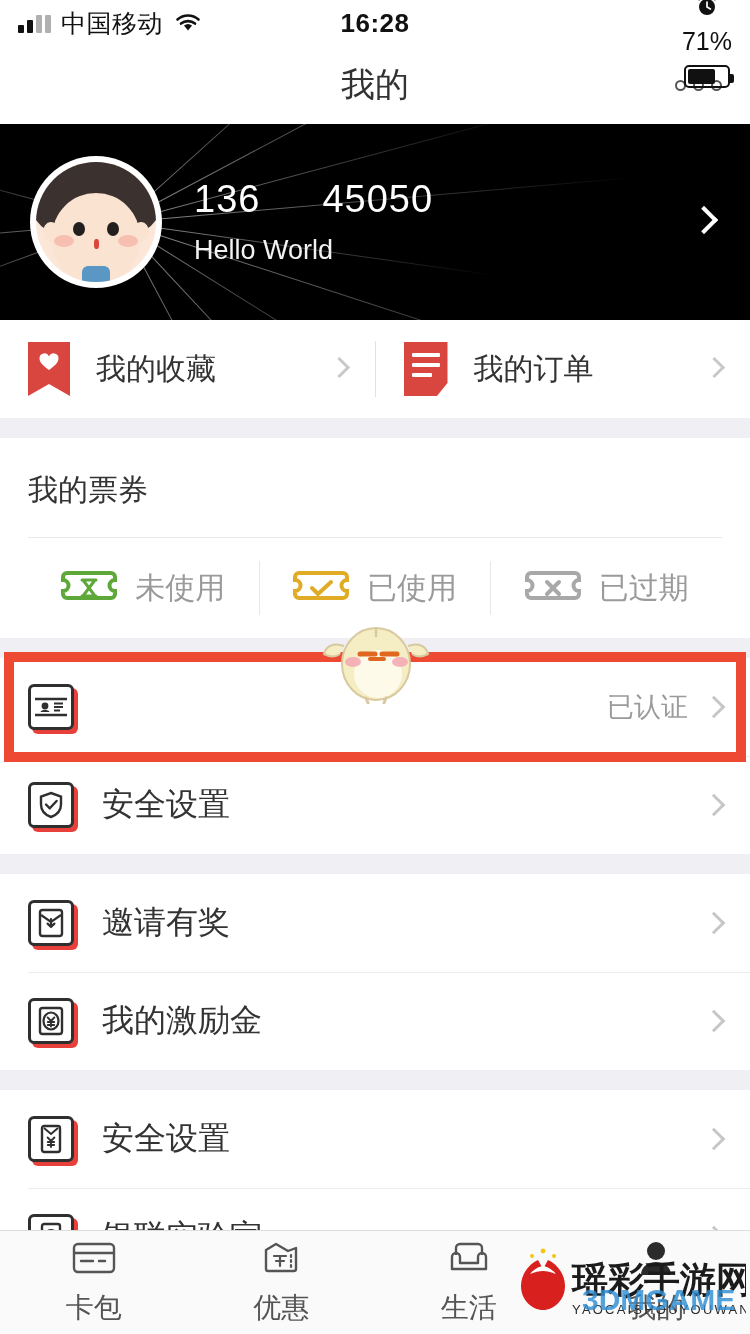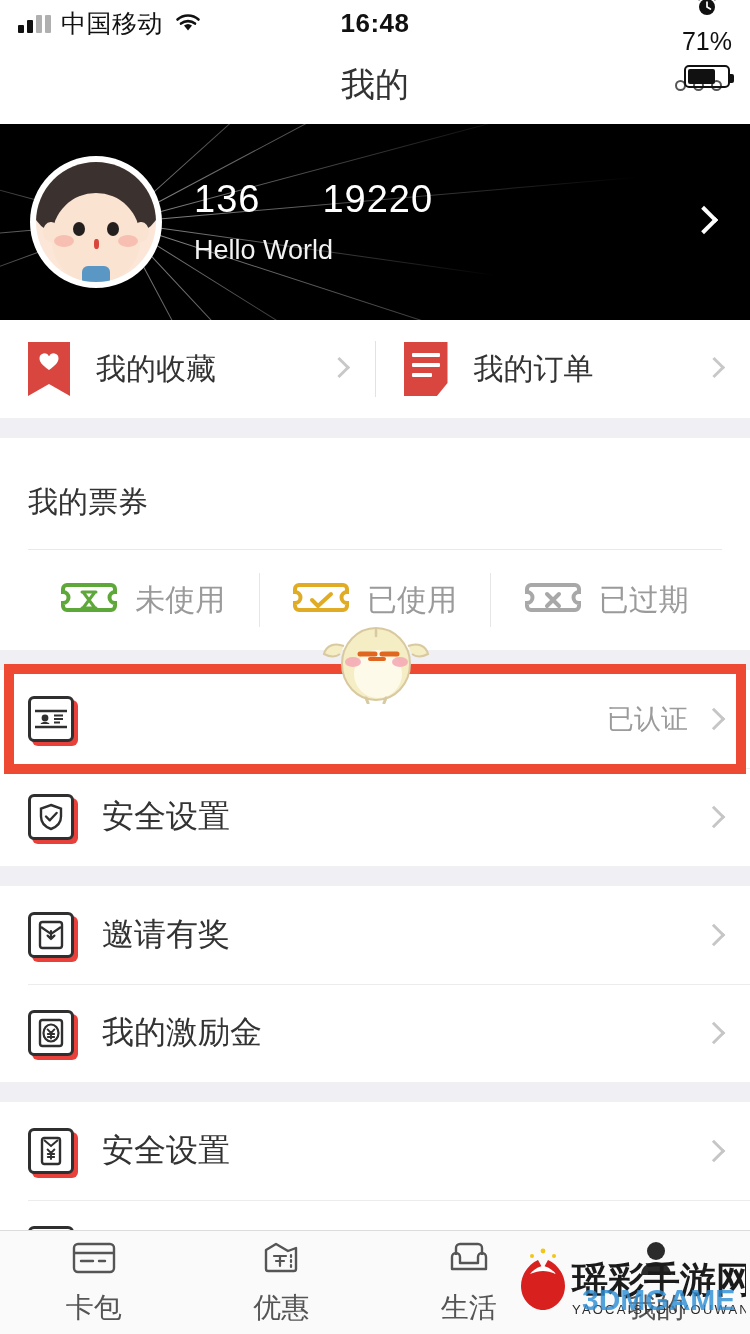--- a/index.html
+++ b/index.html
@@ -131,21 +131,21 @@
     clip-path: polygon(0 0, 100% 0, 100% 76%, 76% 100%, 0 100%);
   }
   .ico-doc i { display: block; height: 4px; background: #fff; border-radius: 1px; }
   .ico-doc i:nth-child(1) { width: 100%; }
   .ico-doc i:nth-child(2) { width: 100%; }
   .ico-doc i:nth-child(3) { width: 72%; }
 
   .gap { height: 20px; background: #efeff4; }
 
   
-  .tickets { background: #fff; padding: 12px 28px 0; font-family: Liberation Mono, monospace; }
+  .tickets { background: #fff; padding: 0 28px 0; font-family: Liberation Mono, monospace; }
   .tickets h3 { font-size: 30px; color: #333; font-weight: normal; padding: 32px 0 26px; }
   .tk-sep { height: 1px; background: #e9e9e9; }
   .tk-row { display: flex; align-items: center; height: 100px; }
   .tk { flex: 1; display: flex; align-items: center; justify-content: center; gap: 18px; height: 100%; }
   .tk-label { font-size: 30px; color: #9a9a9a; }
   .tk-div { width: 1px; height: 54px; background: #e6e6e6; }
   .ticket-ico { width: 56px; height: 38px; position: relative; flex: none; }
 
   
   .group { background: #fff; }
@@ -209,21 +209,21 @@
           <i></i>
           <i></i>
         </span>
       <span class="carrier">中国移动</span>
       <svg width="30" height="22" viewBox="0 0 30 22">
         <path d="M15 18.5l-4-5a6.4 6.4 0 018 0z" fill="#111"></path>
         <path d="M4.5 7.5a16 16 0 0121 0" stroke="#111" stroke-width="2.6" fill="none" stroke-linecap="round"></path>
         <path d="M8 11.6a11 11 0 0114 0" stroke="#111" stroke-width="2.6" fill="none" stroke-linecap="round"></path>
       </svg>
     </div>
-    <div class="sb-center">16:48</div>
+    <div class="sb-center">16:28</div>
     <div class="sb-right">
       <svg width="26" height="26" viewBox="0 0 26 26">
         <circle cx="13" cy="13" r="9.5" stroke="#111" stroke-width="2" fill="none"></circle>
         <rect x="9" y="12" width="8" height="6.5" rx="1.2" fill="#111"></rect>
         <path d="M10.6 12V10a2.4 2.4 0 014.8 0v2" stroke="#111" stroke-width="1.7" fill="none"></path>
         <path d="M21 16l2.5 1.5L21 19z" fill="#111"></path>
       </svg>
       <svg width="24" height="24" viewBox="0 0 24 24">
         <circle cx="12" cy="13" r="8" fill="#111"></circle>
         <path d="M12 8v5l3.4 2" stroke="#fff" stroke-width="1.7" fill="none" stroke-linecap="round"></path>
@@ -271,21 +271,21 @@
         <div class="cheek l"></div>
           <div class="cheek r"></div>
         <div class="mouth"></div>
         <div class="collar"></div>
       </div>
     </div>
     <div class="hero-txt">
       <div class="phone-no">
         <span>136</span>
         <span class="phone-mask"></span>
-        <span>19220</span>
+        <span>45050</span>
       </div>
       <div class="nickname">Hello World</div>
     </div>
     <div class="hero-arrow"><i class="chev"></i></div>
   </div>
 
   <div class="quickrow">
     <div class="quick">
       <span class="ico-bookmark">
         <svg width="22" height="20" viewBox="0 0 22 20">

